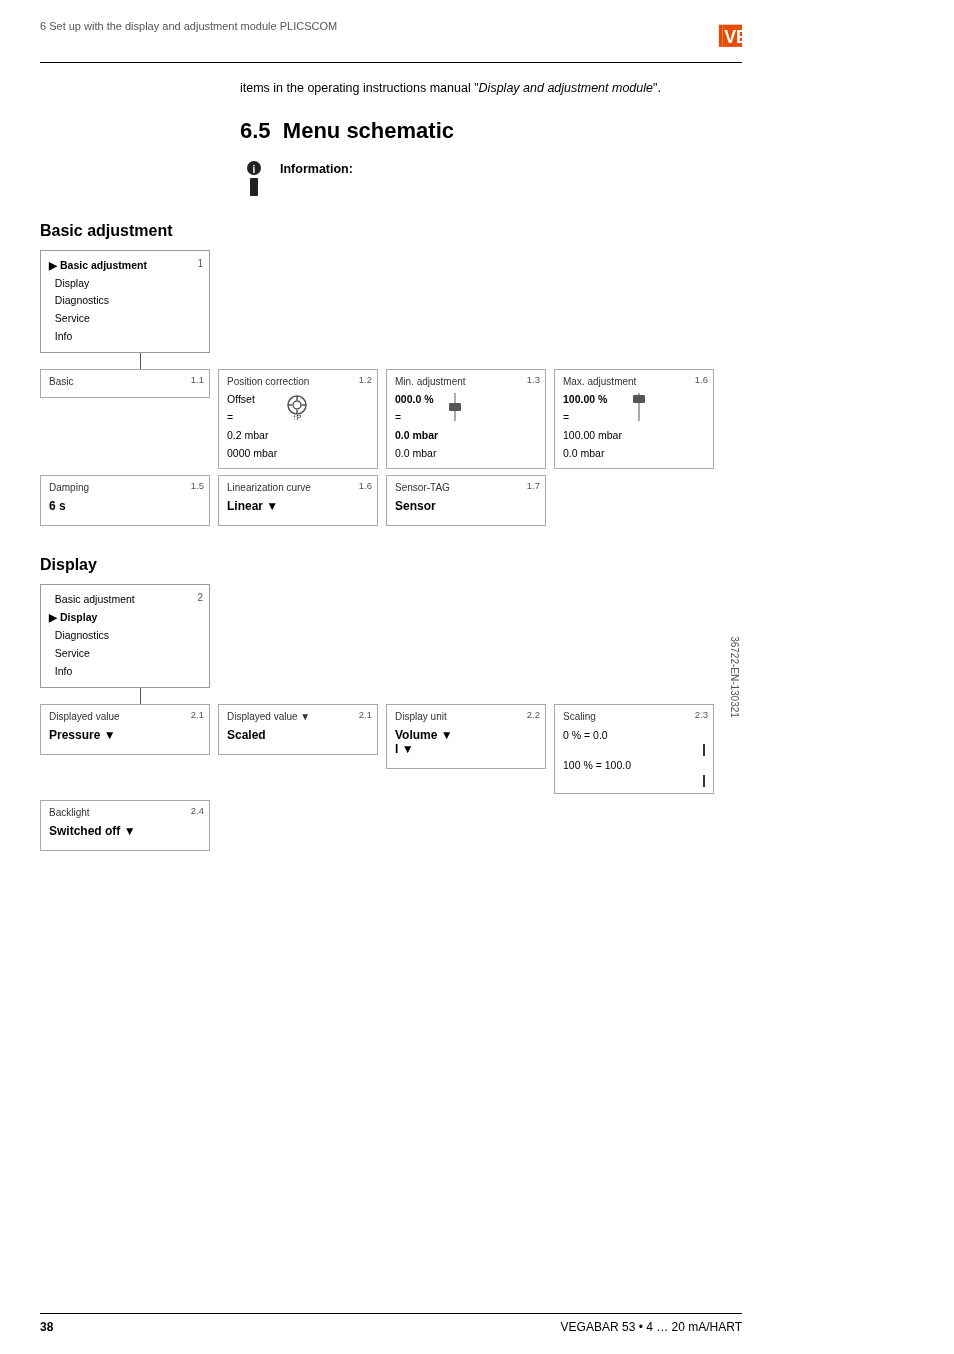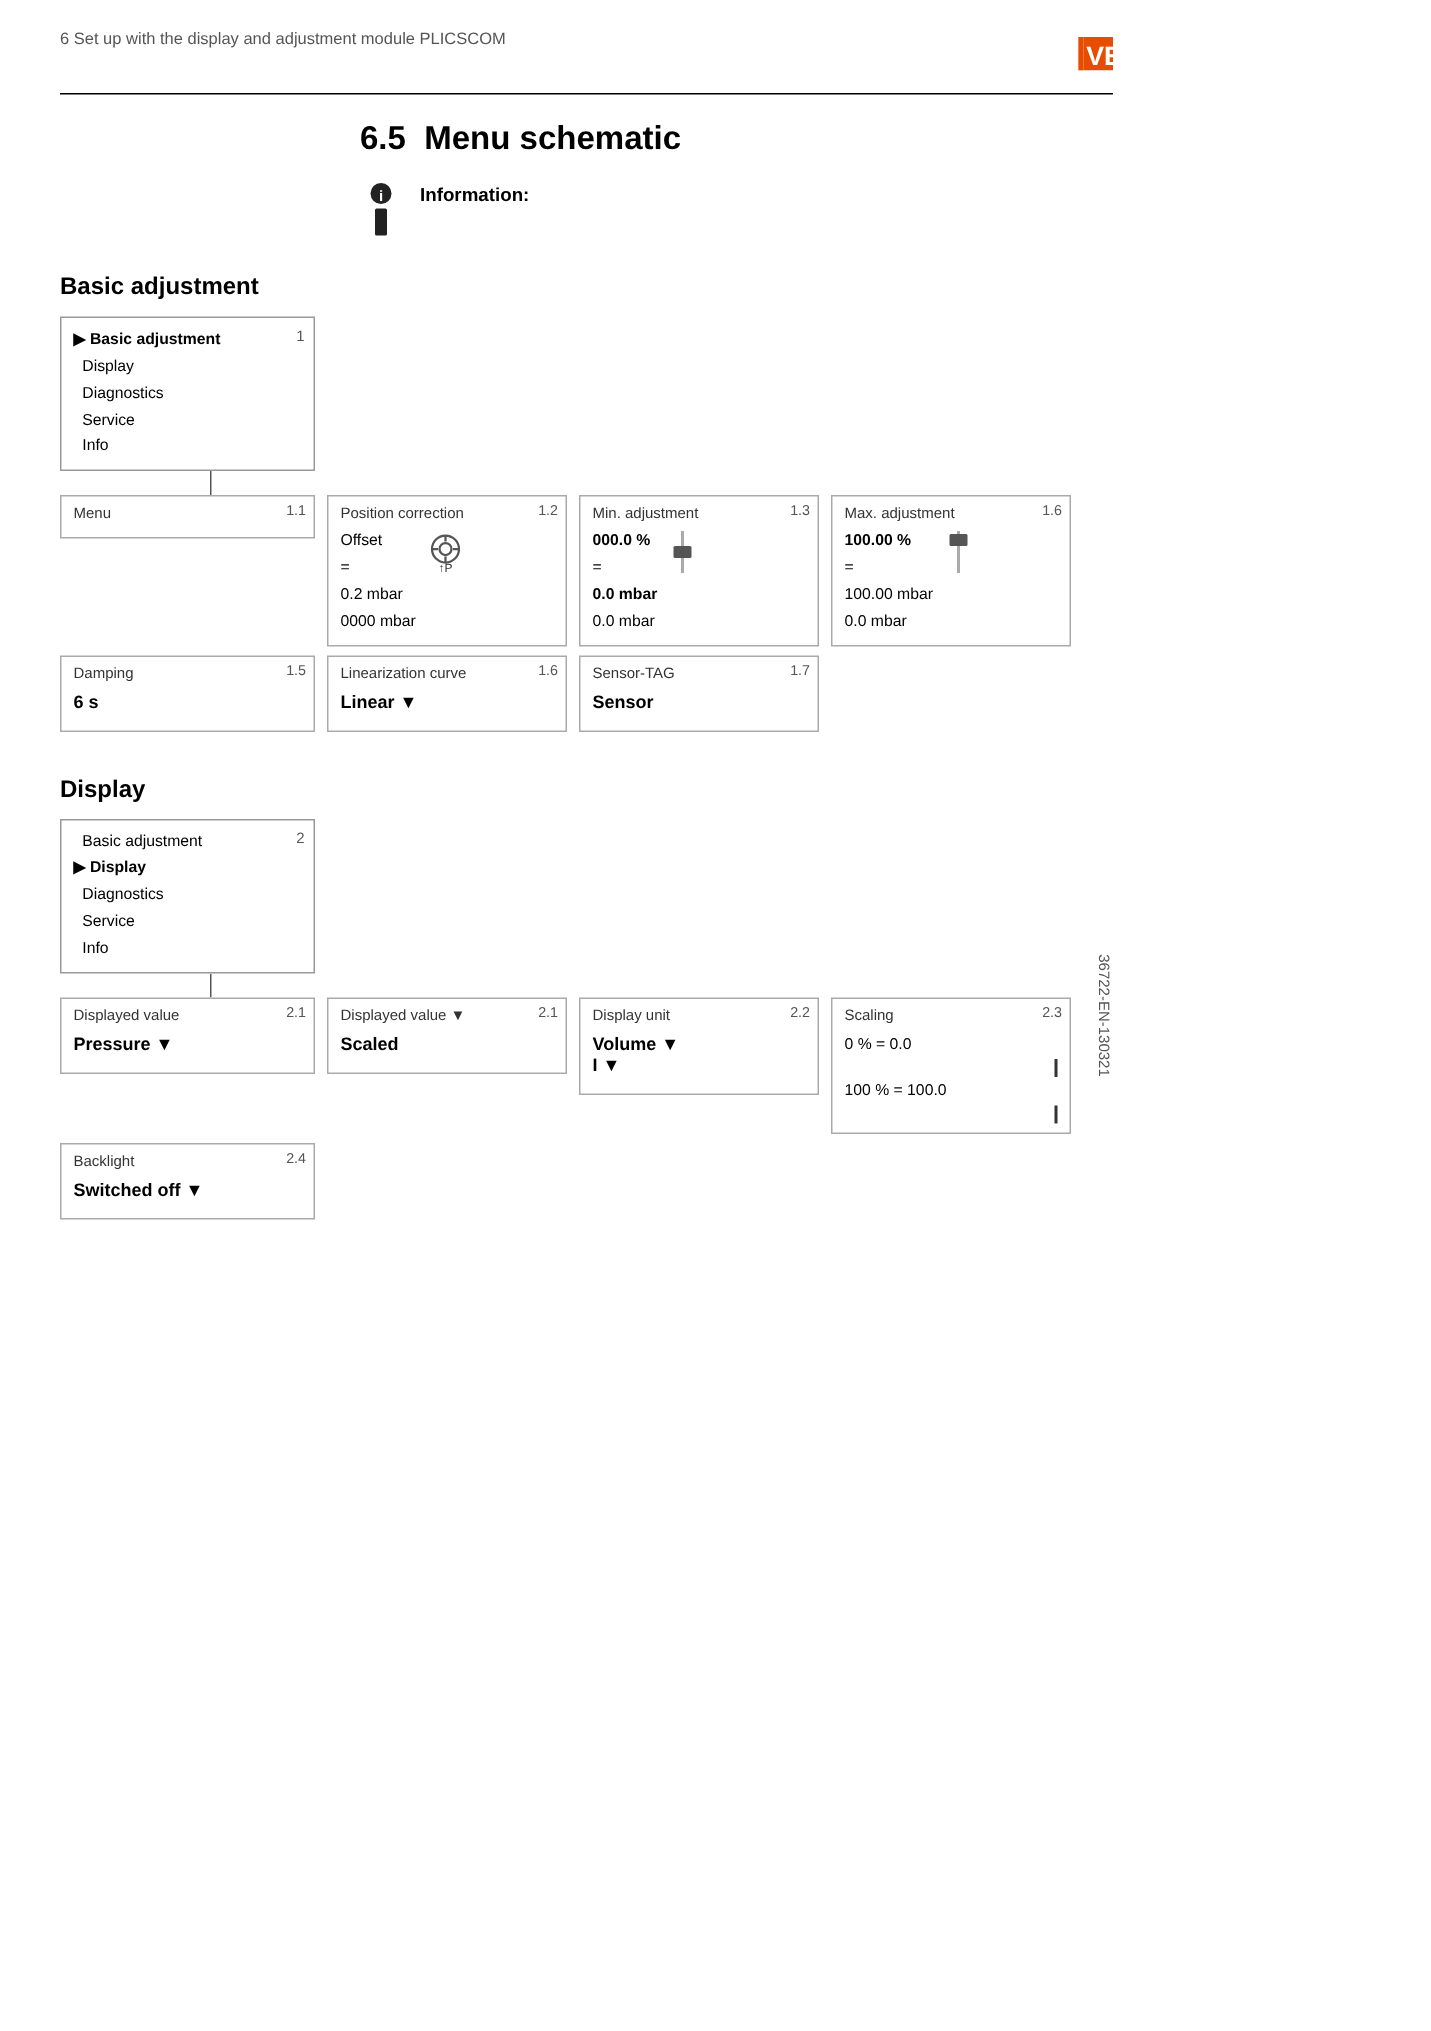--- a/index.html
+++ b/index.html
@@ -171,20 +171,23 @@
   <div class="header">
     <span class="header-text">6 Set up with the display and adjustment module PLICSCOM</span>
 
     <svg class="logo" viewBox="0 0 90 40" xmlns="http://www.w3.org/2000/svg">
       <polygon points="68,5 90,5 90,30 68,30" fill="#e84c00"></polygon>
       <text x="70" y="26" font-size="20" fill="white" font-weight="bold" font-family="Arial">VEGA</text>
       <polygon points="64,5 68,5 68,30 64,30" fill="#e84c00"></polygon>
     </svg>
   </div>
 
+  <div class="intro-text">
+    <span>items in the operating instructions manual "</span><em>Display and adjustment module</em><span>".</span>
+  </div>
 
   <div class="section-heading">
     <h2><span>6.5</span>&nbsp;&nbsp;<span>Menu schematic</span></h2>
   </div>
 
   <div class="info-box">
     <svg class="info-svg" width="28" height="38" viewBox="0 0 28 38">
       <circle cx="14" cy="8" r="7" fill="#222"></circle>
       <text x="14" y="13" text-anchor="middle" font-size="10" fill="white" font-weight="bold">i</text>
       <rect x="10" y="18" width="8" height="18" fill="#222" rx="1"></rect>
@@ -209,21 +212,21 @@
         </div>
       </div>
     </div>
 
     <div style="width:1px; height:16px; background:#555; margin-left:100px;"></div>
 
     <div style="display:flex; gap:8px; align-items:flex-start; margin-bottom:6px;">
 
       <div class="data-box" style="min-width:170px;">
         <span class="box-num">1.1</span>
-        <div class="box-title">Menu</div>
+        <div class="box-title">Basic</div>
       </div>
 
       <div class="data-box" style="min-width:160px;">
         <span class="box-num">1.2</span>
         <div class="box-title">Position correction</div>
         <div style="font-size:10.5px; line-height:1.7; display:flex; gap:8px; align-items:flex-start;">
           <div>
             <div>Offset</div>
             <div>=</div>
             <div>0.2 mbar</div>
@@ -367,16 +370,20 @@
 
       <div class="data-box" style="min-width:170px;">
         <span class="box-num">2.4</span>
         <div class="box-title">Backlight</div>
         <div style="font-size:12px; font-weight:bold; margin-top:6px; margin-bottom:6px;">Switched off ▼</div>
       </div>
     </div>
 
   </div>
 
+  <div class="footer">
+    <span class="footer-page">38</span>
+    <span class="footer-product">VEGABAR 53 • 4 … 20 mA/HART</span>
+  </div>
 
   <div class="side-number">36722-EN-130321</div>
 
 </div>
 
 </body></html>

